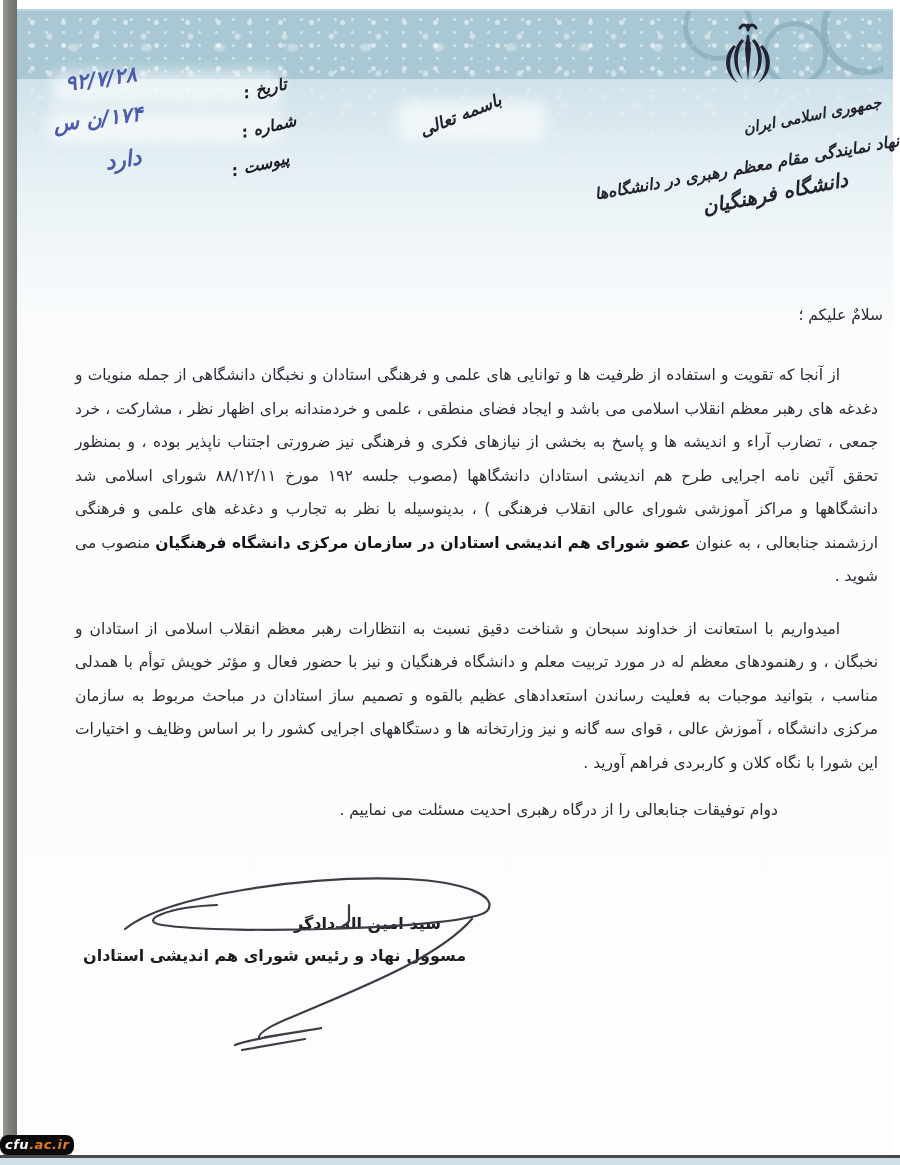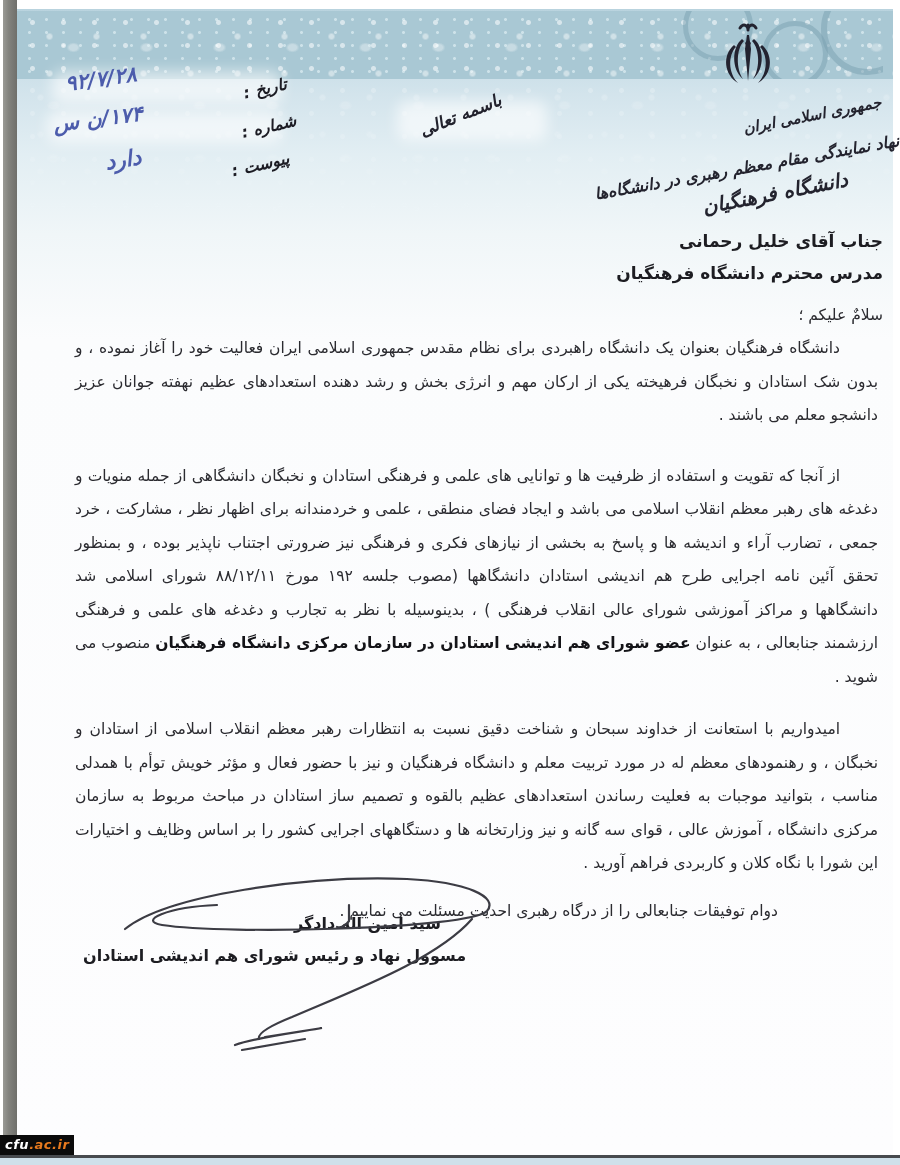--- a/index.html
+++ b/index.html
@@ -76,21 +76,21 @@
   .body-text .b{font-weight:bold;color:#141418;}
   .closing{margin-top:24px;padding-right:100px;text-indent:0 !important;}
 
   
   .sig-name{position:absolute;left:277px;top:905px;font-weight:bold;font-size:16px;color:#1d1d22;z-index:2;}
   .sig-title{position:absolute;left:66px;top:937px;font-weight:bold;font-size:16px;color:#1d1d22;z-index:2;}
   .sig-draw{position:absolute;left:90px;top:858px;z-index:3;}
 
   .watermark{position:absolute;left:0;top:1135px;background:#0b0b0b;color:#fff;
     padding:2px 5px 3px 5px;font-size:13px;font-weight:bold;font-style:italic;z-index:5;
-    letter-spacing:.5px;}
+    letter-spacing:.5px;border-radius:8px;}
   .watermark .suffix{color:#e87a1e;}
 </style>
 </head>
 <body>
 
 <div class="scan-frame">
 
   <div class="edge-left"></div>
 
   <div class="paper rtl">
@@ -128,29 +128,24 @@
     <div class="cal org3">دانشگاه فرهنگیان</div>
     <div class="cal bismillah">باسمه تعالی</div>
 
     <div class="meta-label lab-date">تاریخ :</div>
     <div class="meta-value val-date">۹۲/۷/۲۸</div>
     <div class="meta-label lab-num">شماره :</div>
     <div class="meta-value val-num">۱۷۴/ن س</div>
     <div class="meta-label lab-att">پیوست :</div>
     <div class="meta-value val-att">دارد</div>
 
-    <div class="recipient">
-      <div>جناب آقای خلیل رحمانی</div>
-      <div>مدرس محترم دانشگاه فرهنگیان</div>
-    </div>
 
     <div class="salutation">سلامٌ علیکم ؛</div>
 
     <div class="body-text">
-      <p>دانشگاه فرهنگیان بعنوان یک دانشگاه راهبردی برای نظام مقدس جمهوری اسلامی ایران فعالیت خود را آغاز نموده ، و بدون شک استادان و نخبگان فرهیخته یکی از ارکان مهم و انرژی بخش و رشد دهنده استعدادهای عظیم نهفته جوانان عزیز دانشجو معلم می باشند .</p>
       <p class="p2"><span>از آنجا که تقویت و استفاده از ظرفیت ها و توانایی های علمی و فرهنگی استادان و نخبگان دانشگاهی از جمله منویات و دغدغه های رهبر معظم انقلاب اسلامی می باشد و ایجاد فضای منطقی ، علمی و خردمندانه برای اظهار نظر ، مشارکت ، خرد جمعی ، تضارب آراء و اندیشه ها و پاسخ به بخشی از نیازهای فکری و فرهنگی نیز ضرورتی اجتناب ناپذیر بوده ، و بمنظور تحقق آئین نامه اجرایی طرح هم اندیشی استادان دانشگاهها (مصوب جلسه ۱۹۲ مورخ ۸۸/۱۲/۱۱ شورای اسلامی شد دانشگاهها و مراکز آموزشی شورای عالی انقلاب فرهنگی ) ، بدینوسیله با نظر به تجارب و دغدغه های علمی و فرهنگی ارزشمند جنابعالی ، به عنوان </span><span class="b">عضو شورای هم اندیشی استادان در سازمان مرکزی دانشگاه فرهنگیان</span><span> منصوب می شوید .</span></p>
       <p>امیدواریم با استعانت از خداوند سبحان و شناخت دقیق نسبت به انتظارات رهبر معظم انقلاب اسلامی از استادان و نخبگان ، و رهنمودهای معظم له در مورد تربیت معلم و دانشگاه فرهنگیان و نیز با حضور فعال و مؤثر خویش توأم با همدلی مناسب ، بتوانید موجبات به فعلیت رساندن استعدادهای عظیم بالقوه و تصمیم ساز استادان در مباحث مربوط به سازمان مرکزی دانشگاه ، آموزش عالی ، قوای سه گانه و نیز وزارتخانه ها و دستگاههای اجرایی کشور را بر اساس وظایف و اختیارات این شورا با نگاه کلان و کاربردی فراهم آورید .</p>
       <p class="closing">دوام توفیقات جنابعالی را از درگاه رهبری احدیت مسئلت می نماییم .</p>
     </div>
 
     <div class="sig-name">سید امین اله دادگر</div>
     <div class="sig-title">مسوول نهاد و رئیس شورای هم اندیشی استادان</div>
     <svg class="sig-draw" width="420" height="185" viewBox="0 0 420 185">
       <g fill="none" stroke="#3c3c44" stroke-width="2.2" stroke-linecap="round">
         <path d="M18 62 C60 28 200 8 300 12 C360 15 392 30 380 44 C362 62 120 68 55 58 C30 54 60 40 110 38"></path>

